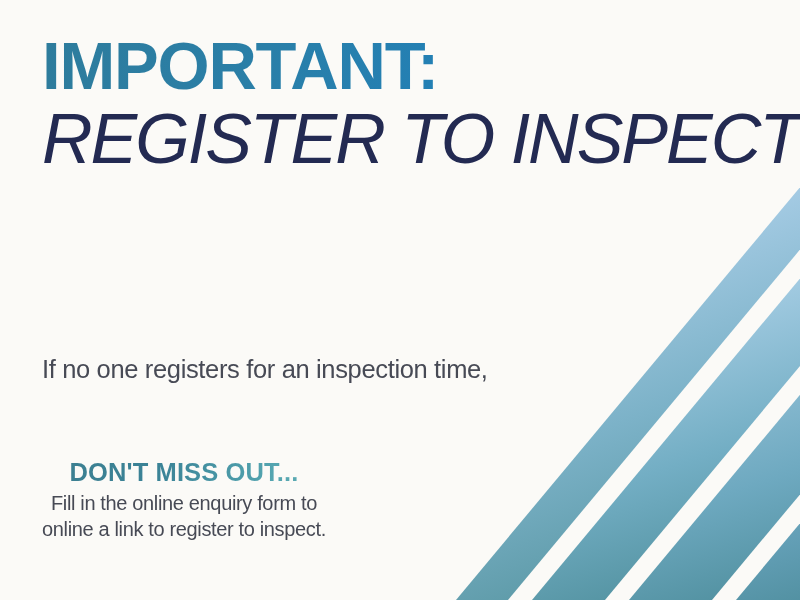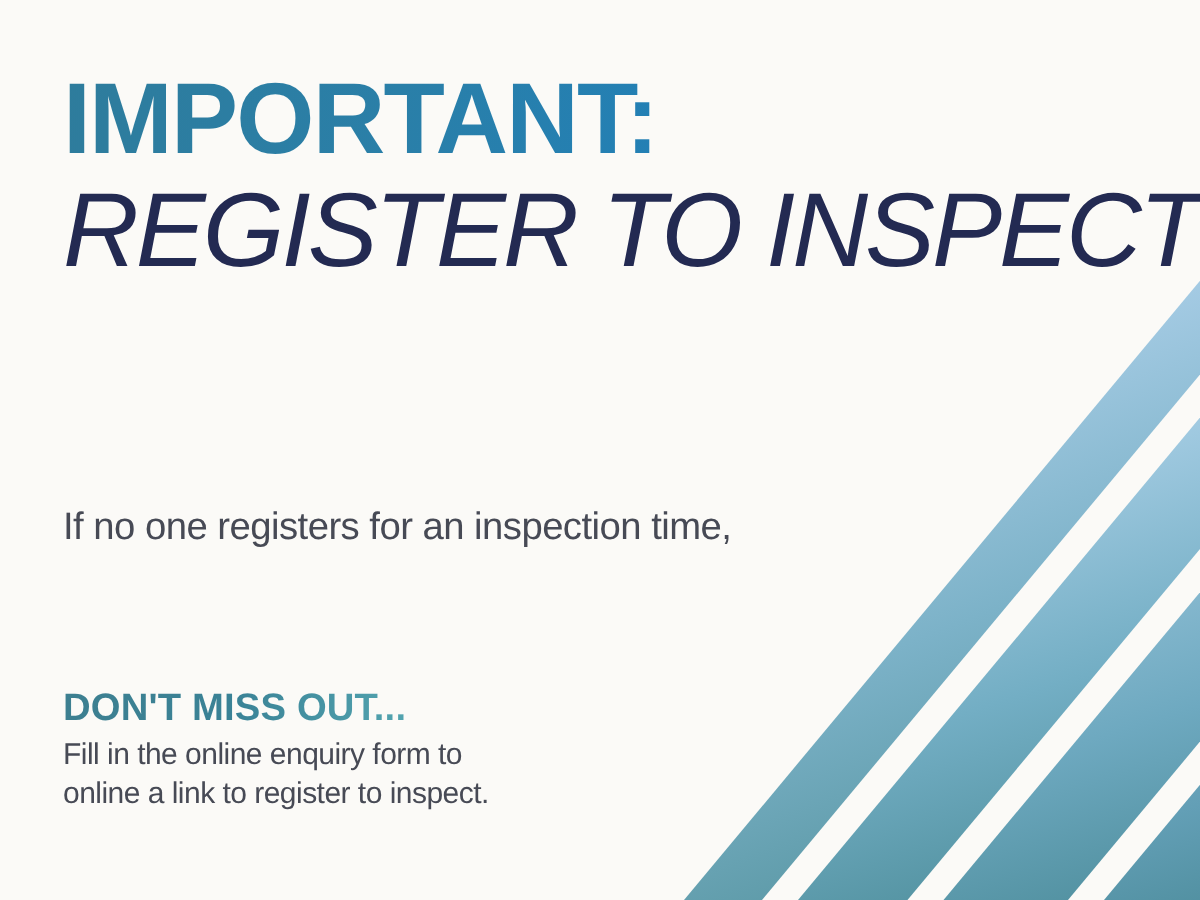--- a/index.html
+++ b/index.html
@@ -26,21 +26,21 @@
   #stripes {
     position: absolute;
     inset: 0;
     pointer-events: none;
   }
 
   
   .headline-wrap {
     position: absolute;
     left: 42px;
-    top: 48px;
+    top: 34px;
     width: 700px;
   }
 
   .h-important {
     font-family: "Liberation Sans", sans-serif;
     font-weight: bold;
     font-size: 67px;
     line-height: 0.95;
     letter-spacing: -1.2px;
     margin: 0;
@@ -70,24 +70,24 @@
     left: 42px;
     color: #474a55;
     font-family: "Liberation Sans", sans-serif;
     font-size: 25.5px;
     line-height: 1.29;
     letter-spacing: -0.35px;
   }
   .body-block p { margin: 0; white-space: nowrap; }
 
   #para-1 { top: 228px; }
-  #para-2 { top: 335px; }
+  #para-2 { top: 353px; }
 
   
-  #cta { position: absolute; left: 42px; top: 458px; }
+  #cta { position: absolute; left: 42px; top: 458px; text-align: center; }
 
   .cta-heading {
     font-family: "Liberation Sans", sans-serif;
     font-weight: bold;
     font-size: 25.5px;
     letter-spacing: 0.1px;
     margin: 0 0 4px 0;
     white-space: nowrap;
     background: linear-gradient(95deg, #3d7f90 0%, #3a8296 40%, #51a2ae 78%, #62b0b6 100%);
     -webkit-background-clip: text;

